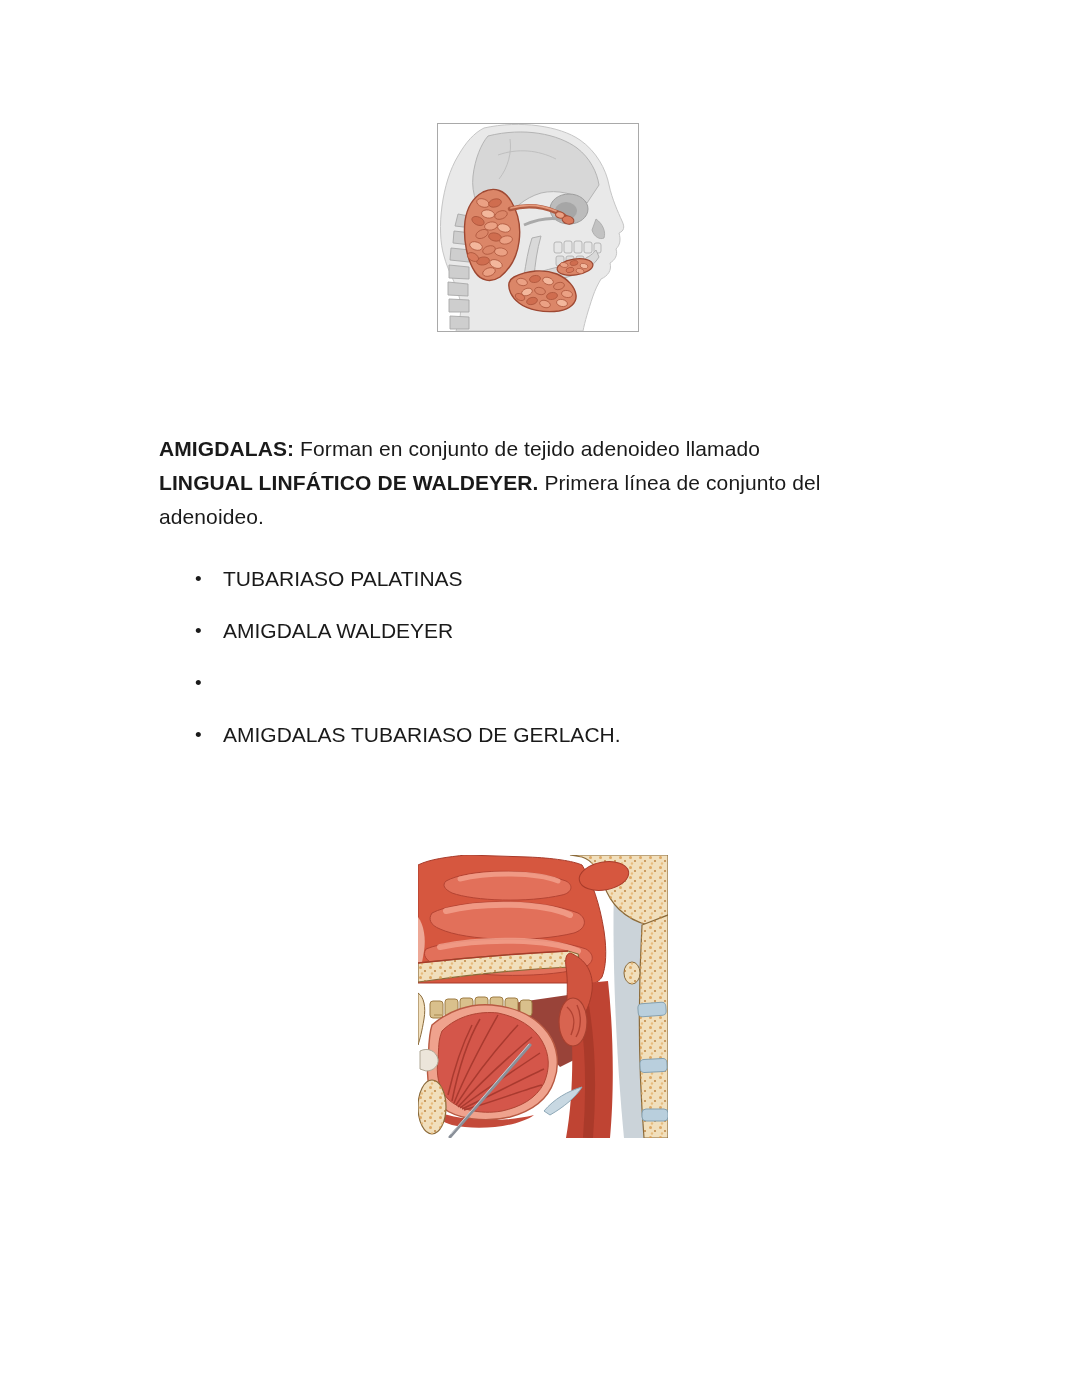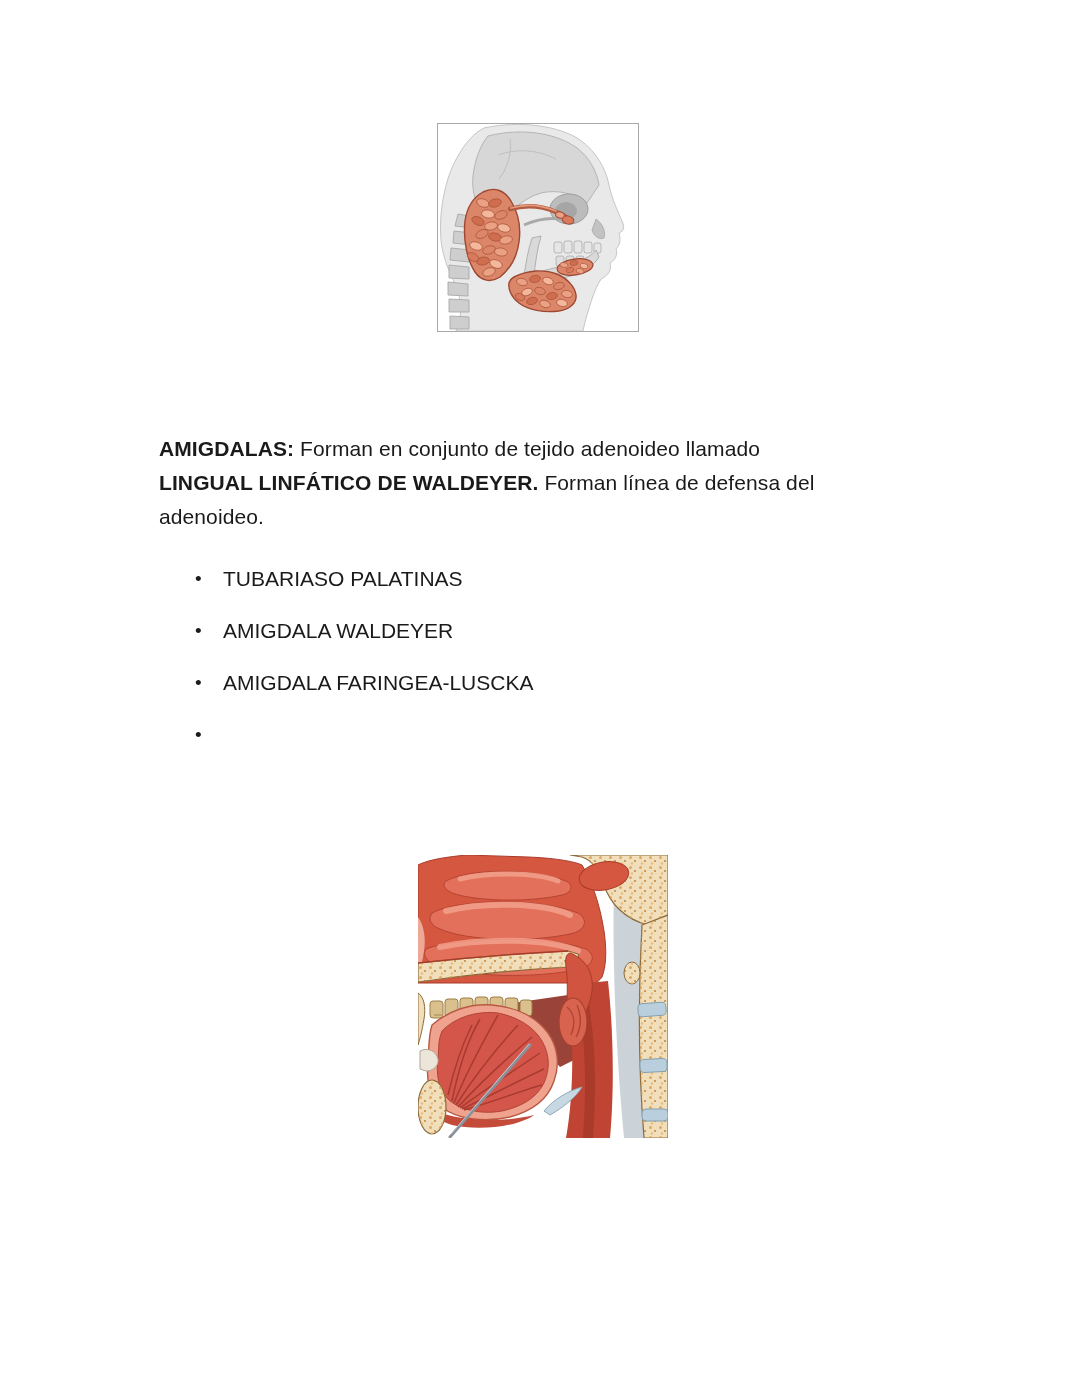--- a/index.html
+++ b/index.html
@@ -148,39 +148,39 @@
       <ellipse cx="136" cy="139" rx="4" ry="2.5" fill="#cf6d4f" transform="rotate(-10 136 139)"></ellipse>
       <ellipse cx="146" cy="142" rx="4" ry="2.5" fill="#f3b79c" transform="rotate(15 146 142)"></ellipse>
       <ellipse cx="132" cy="146" rx="4" ry="2.5" fill="#d97a5c" transform="rotate(-15 132 146)"></ellipse>
       <ellipse cx="142" cy="147" rx="4" ry="2.5" fill="#eba184" transform="rotate(12 142 147)"></ellipse>
     </g>
   </svg>
 </div>
 
 <p class="body-text">
   <b>AMIGDALAS:</b><span> Forman en conjunto  de tejido adenoideo llamado</span><br>
-  <b>LINGUAL LINFÁTICO DE WALDEYER.</b><span> Forman línea de defensa del</span><br>
+  <b>LINGUAL LINFÁTICO DE WALDEYER.</b><span> Primera línea de conjunto del</span><br>
   <span>adenoideo.</span>
 </p>
 
 <ul class="tonsil-list">
   <li>
     <span class="bullet">•</span>
     <span>TUBARIASO PALATINAS</span>
   </li>
   <li>
     <span class="bullet">•</span>
     <span>AMIGDALA WALDEYER</span>
   </li>
   <li>
     <span class="bullet">•</span>
-    <span>AMIGDALA FARINGEA-LUSCKA</span>
-  </li>
-  <li>
-    <span class="bullet">•</span>
+  </li>
+  <li>
+    <span class="bullet">•</span>
+    <span>AMIGDALAS TUBARIASO DE GERLACH.</span>
   </li>
 </ul>
 
 <div class="figure-bottom">
   <svg viewBox="0 0 250 283" width="250" height="283" xmlns="http://www.w3.org/2000/svg">
     <defs>
       <pattern id="marrow" width="10" height="10" patternUnits="userSpaceOnUse">
         <circle cx="2.5" cy="2.5" r="1.5" fill="#d89a4e"></circle>
         <circle cx="7" cy="6" r="1.1" fill="#b5762f"></circle>
         <circle cx="4" cy="8.5" r="1.2" fill="#e3b36e"></circle>

